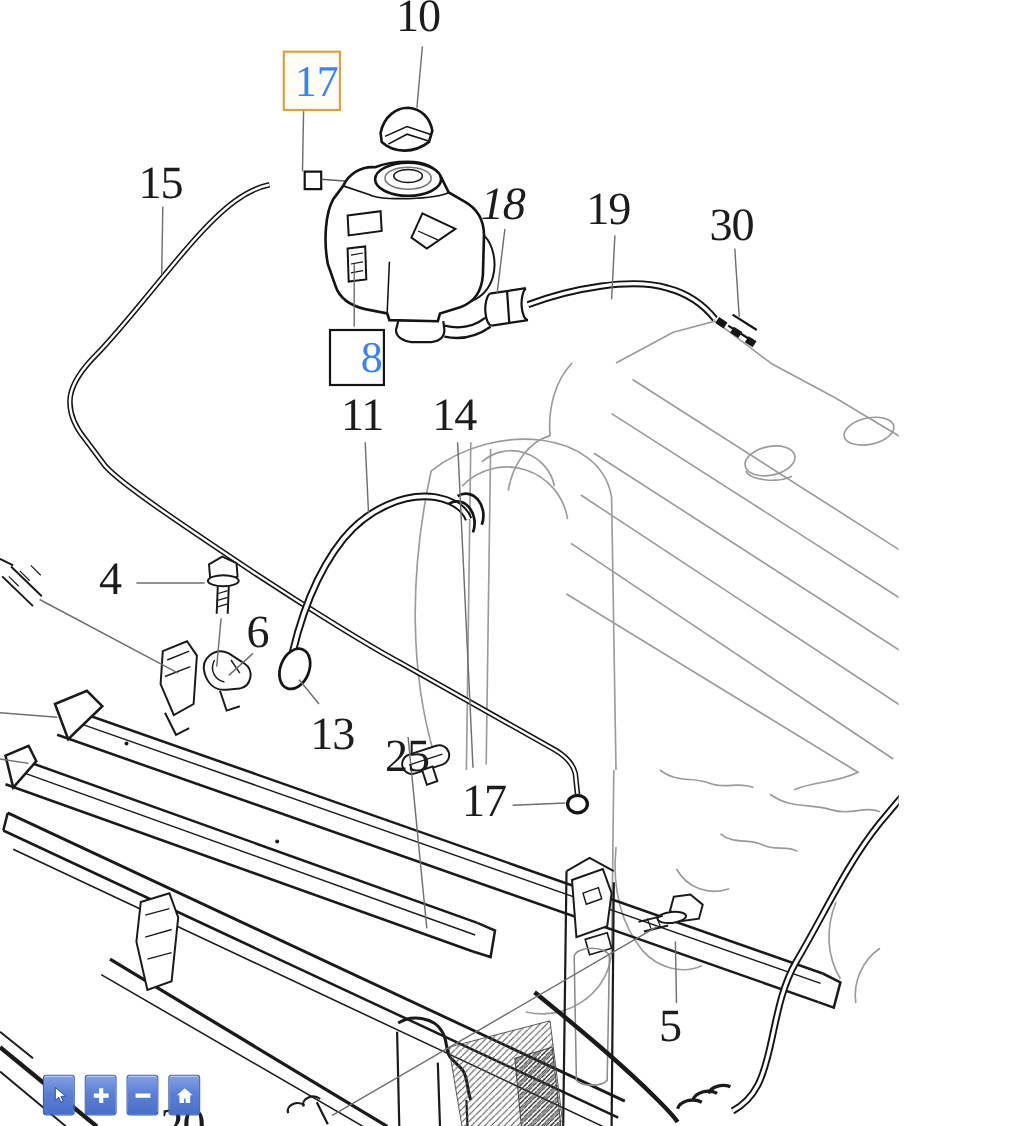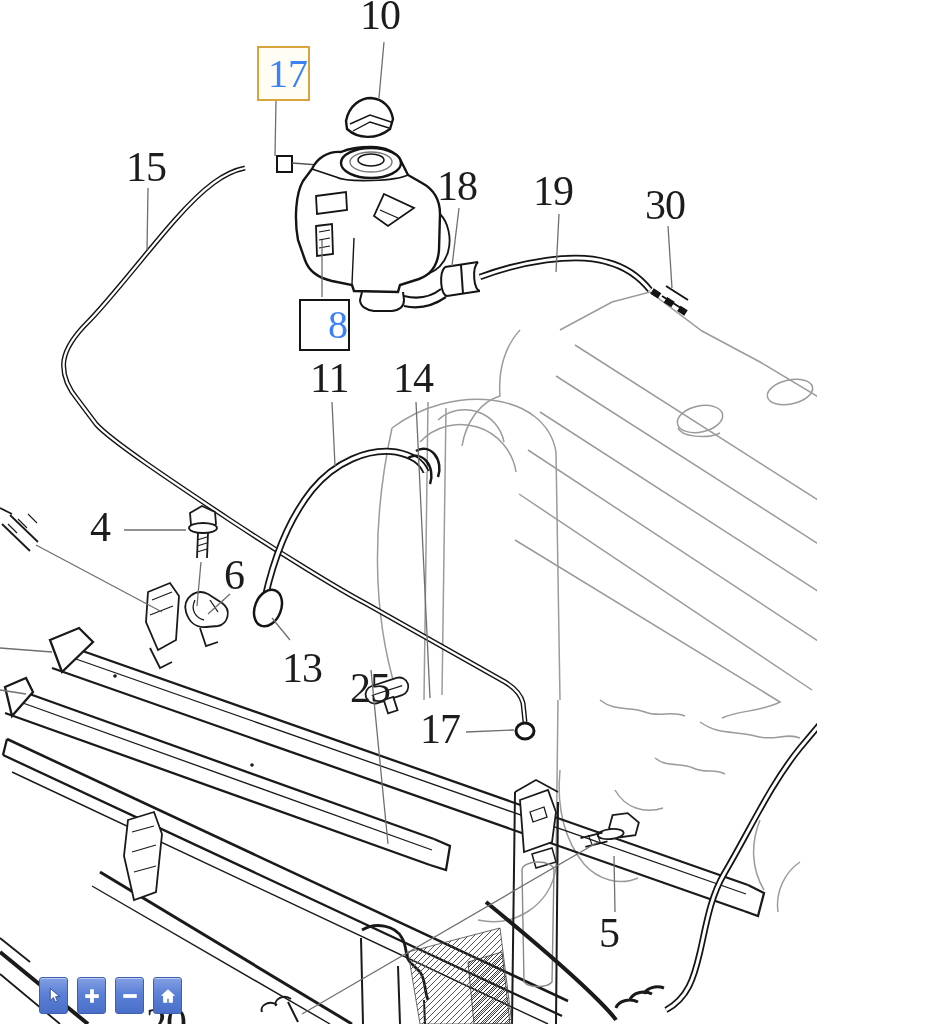--- a/index.html
+++ b/index.html
@@ -3,21 +3,21 @@
 <meta charset="utf-8">
 <style>
   html,body{margin:0;padding:0;background:#fff;}
   #stage{position:relative;width:817px;height:1024px;background:#ffffff;overflow:hidden;
          font-family:"Liberation Serif",serif;}
   #artwork{position:absolute;left:0;top:0;}
   .co{position:absolute;font:42px/1 "Liberation Serif",serif;color:#1c1c1c;letter-spacing:-1px;
       white-space:nowrap;cursor:pointer;}
   #co10{left:360px;top:-6px;}
   #co15{left:126px;top:146px;}
-  #co18{left:437px;top:165px;}
+  #co18{left:437px;top:165px;font-style:italic;}
   #co19{left:533px;top:170px;}
   #co30{left:645px;top:184px;}
   #co11{left:310px;top:357px;text-align:center;}
   #co14{left:393px;top:357px;}
   #co4{left:90px;top:506px;}
   #co6{left:224px;top:554px;}
   #co13{left:282px;top:635px;margin-top:12px;}
   #co25{left:350px;top:626px;margin-top:41px;}
   #co16{left:420px;top:708px;}
   #co5{left:599px;top:912px;}

